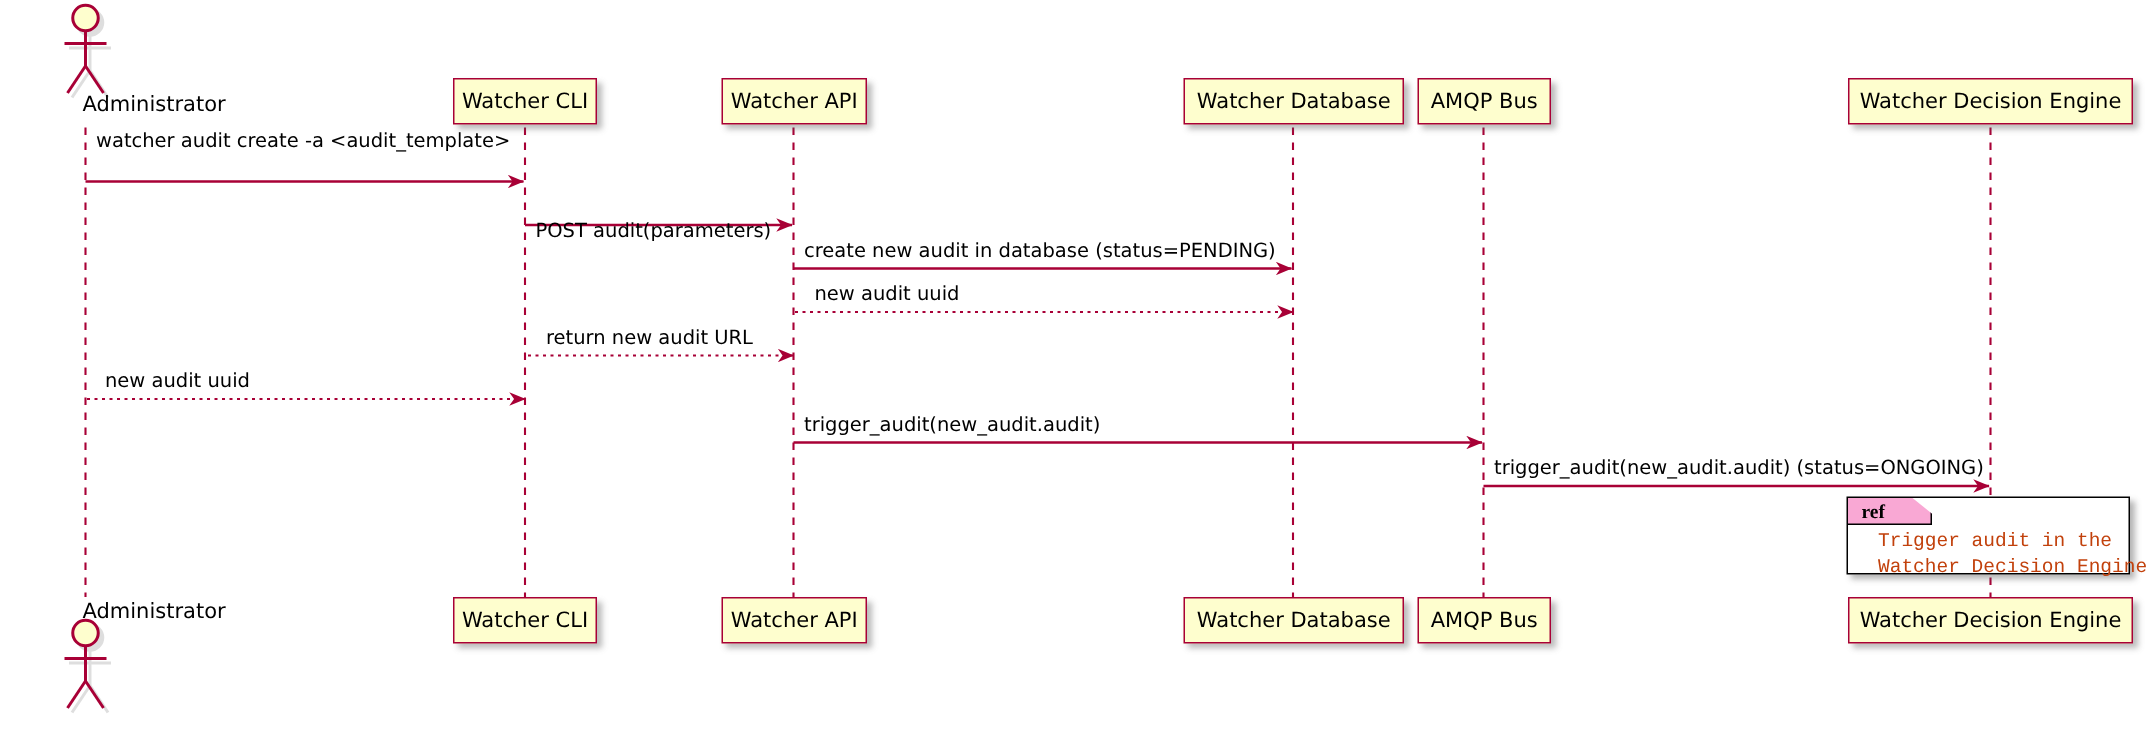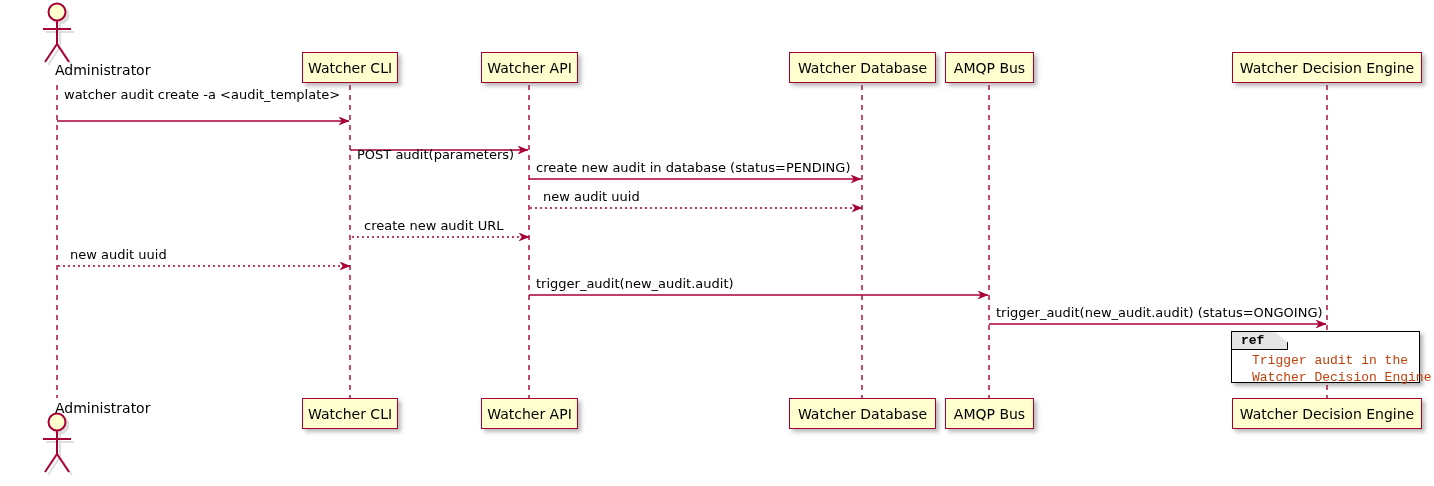--- a/index.html
+++ b/index.html
@@ -63,27 +63,27 @@
     box-sizing: border-box;
     background: #FFFFFF;
     border: 1.6px solid #000000;
     box-shadow: 3px 3px 4px rgba(90,90,90,0.45);
   }
   .ref-tab {
     position: absolute;
     left: 0;
     top: 0;
     box-sizing: border-box;
-    background: #e5e5e5;
+    background: #f9a8d4;
     border-right: 1.6px solid #000000;
     border-bottom: 1.6px solid #000000;
     color: #000000;
     font-weight: bold;
     font-size: 13px;
-    font-family: Liberation Mono, monospace;
+    font-family: Liberation Serif, serif;
     display: flex;
     align-items: center;
     padding-left: 9px;
     clip-path: polygon(0 0, calc(100% - 13px) 0, 100% 58%, 100% 100%, 0 100%);
   }
   .ref-text {
     position: absolute;
     font-size: 13px;
     color: #c2410c;
     line-height: 17px;
@@ -156,21 +156,21 @@
           <line x1="57" y1="454" x2="69" y2="472" stroke="#A80036" stroke-width="2"></line>
         </g>
       </g>
   </svg>
 
   <div id="overlay">
       <div class="msg-label" style="left: 64px; top: 88px;">watcher audit create -a &lt;audit_template&gt;</div>
       <div class="msg-label" style="left: 357px; top: 132px; margin-top: 16px;">POST audit(parameters)</div>
       <div class="msg-label" style="left: 536px; top: 161px;">create new audit in database (status=PENDING)</div>
       <div class="msg-label" style="left: 543px; top: 190px;">new audit uuid</div>
-      <div class="msg-label" style="left: 364px; top: 219px;">create new audit URL</div>
+      <div class="msg-label" style="left: 364px; top: 219px;">return new audit URL</div>
       <div class="msg-label" style="left: 70px; top: 248px;">new audit uuid</div>
       <div class="msg-label" style="left: 536px; top: 277px;">trigger_audit(new_audit.audit)</div>
       <div class="msg-label" style="left: 996px; top: 306px;">trigger_audit(new_audit.audit) (status=ONGOING)</div>
       <div class="actor-label" style="left: 11px; top: 62px;">Administrator</div>
       <div class="actor-label" style="left: 11px; top: 400px;">Administrator</div>
       <div class="pbox" style="left: 302px; top: 52px; width: 96px; height: 31px;">Watcher CLI</div>
       <div class="pbox" style="left: 302px; top: 398px; width: 96px; height: 31px;">Watcher CLI</div>
       <div class="pbox" style="left: 481px; top: 52px; width: 97px; height: 31px;">Watcher API</div>
       <div class="pbox" style="left: 481px; top: 398px; width: 97px; height: 31px;">Watcher API</div>
       <div class="pbox" style="left: 789px; top: 52px; width: 147px; height: 31px;">Watcher Database</div>

